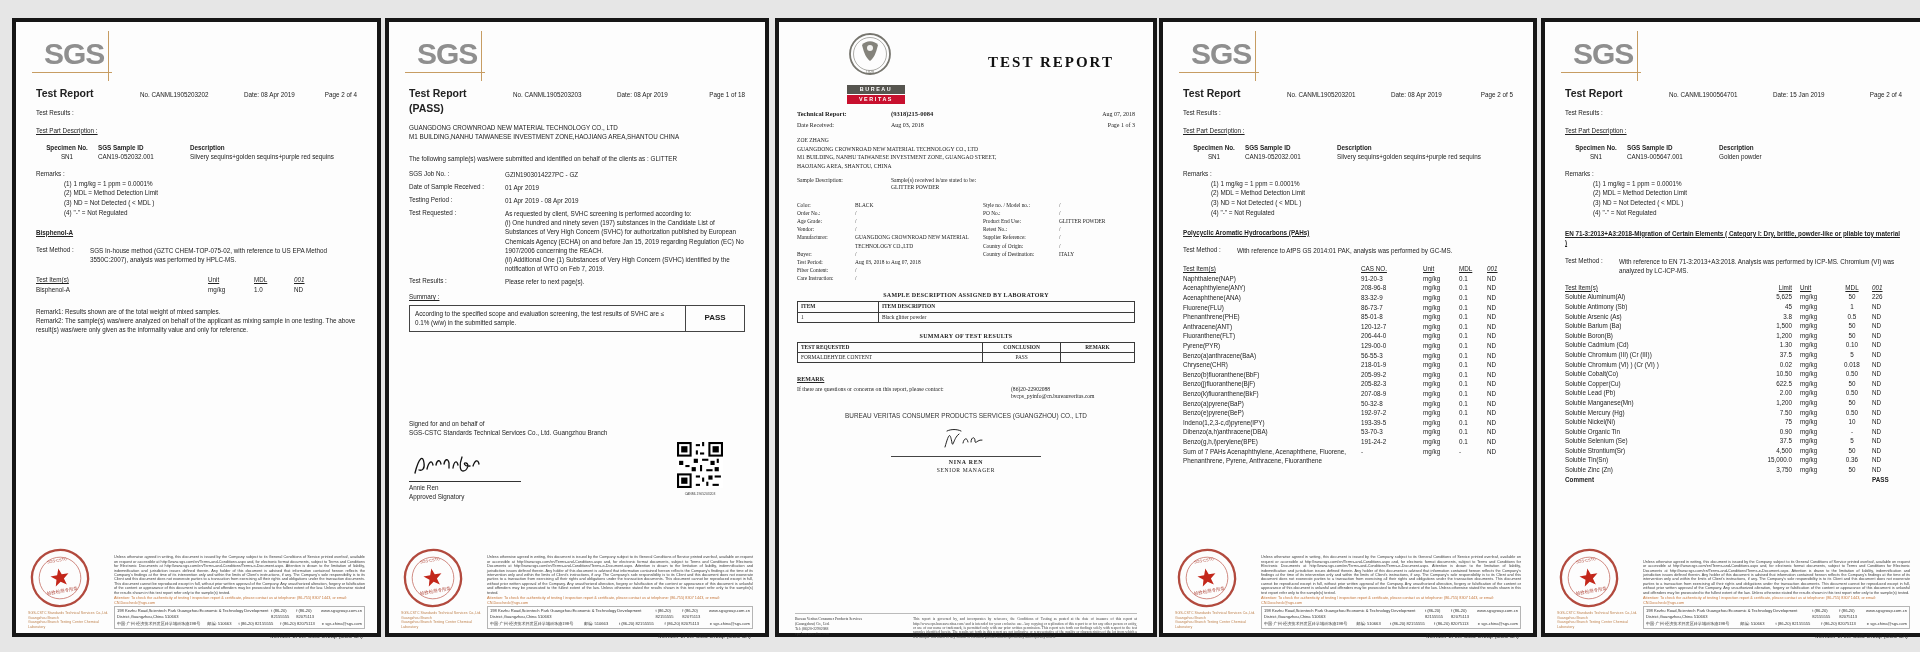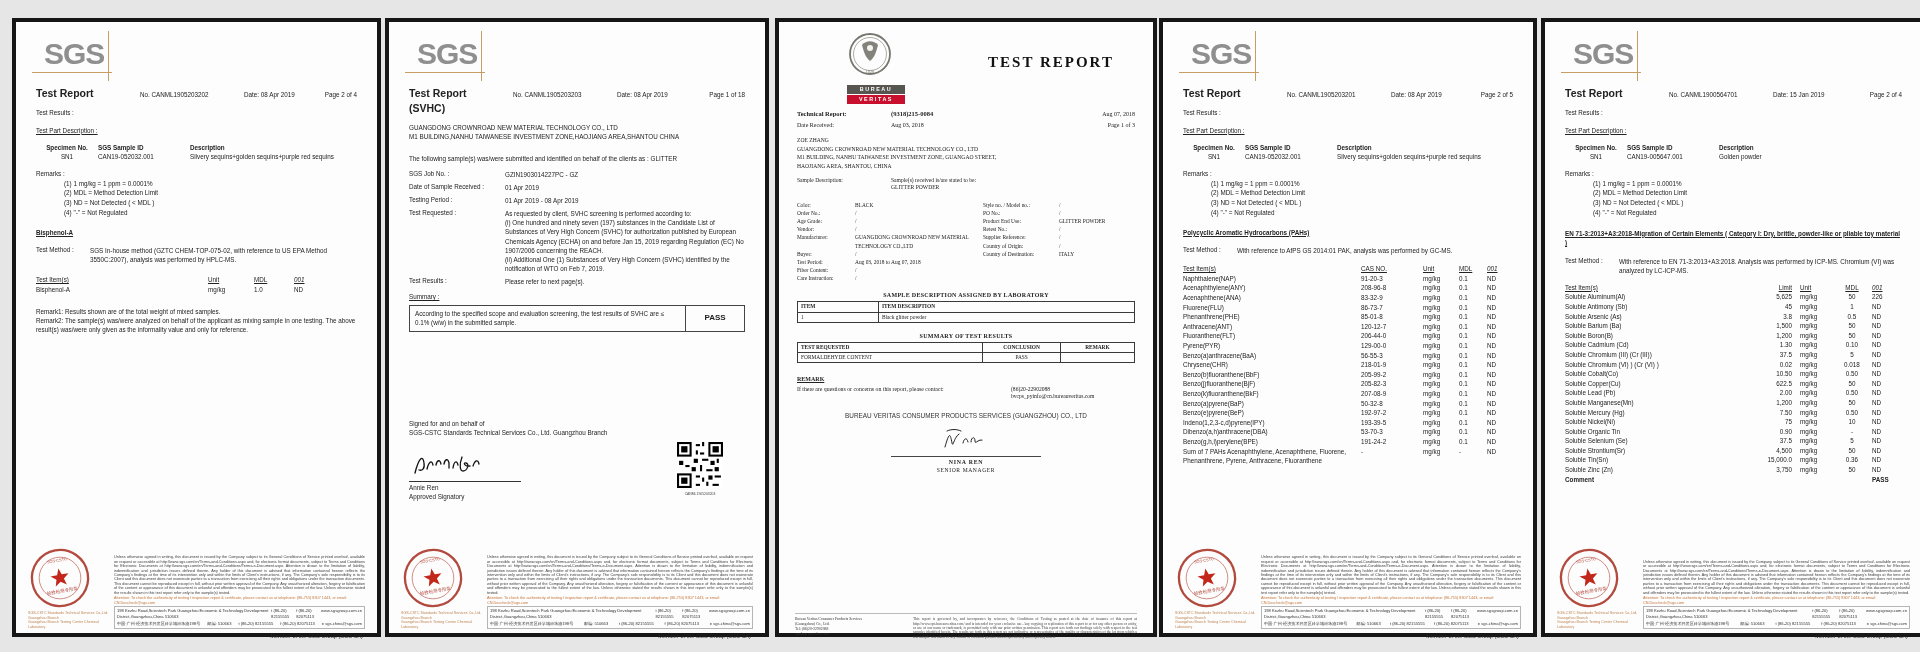--- a/index.html
+++ b/index.html
@@ -197,21 +197,21 @@
       <div class="sgs-h"></div>
       <div class="sgs-txt">SGS</div>
       <div class="sgs-v"></div>
     </div>
     <div class="rhead">
       <span class="rtitle">Test Report</span>
       <span class="rno">No. CANML1905203203</span>
       <span class="rdate">Date: 08 Apr 2019</span>
       <span class="rpage">Page 1 of 18</span>
     </div>
-    <div class="svhc">(SVHC)</div>
+    <div class="svhc">(PASS)</div>
     <div class="blk">GUANGDONG CROWNROAD NEW MATERIAL TECHNOLOGY CO., LTD</div>
     <div>M1 BUILDING,NANHU TAIWANESE INVESTMENT ZONE,HAOJIANG AREA,SHANTOU CHINA</div>
     <div class="blk" style="margin-top:14px;">The following sample(s) was/were submitted and identified on behalf of the clients as : GLITTER</div>
     <div class="method" style="margin-top:6px;">
       <span style="width:96px;">SGS Job No. :</span>
       <span class="val">GZIN1903014227PC - GZ</span>
     </div>
     <div class="method" style="margin-top:4px;">
       <span style="width:96px;">Date of Sample Received :</span>
       <span class="val">01 Apr 2019</span>

